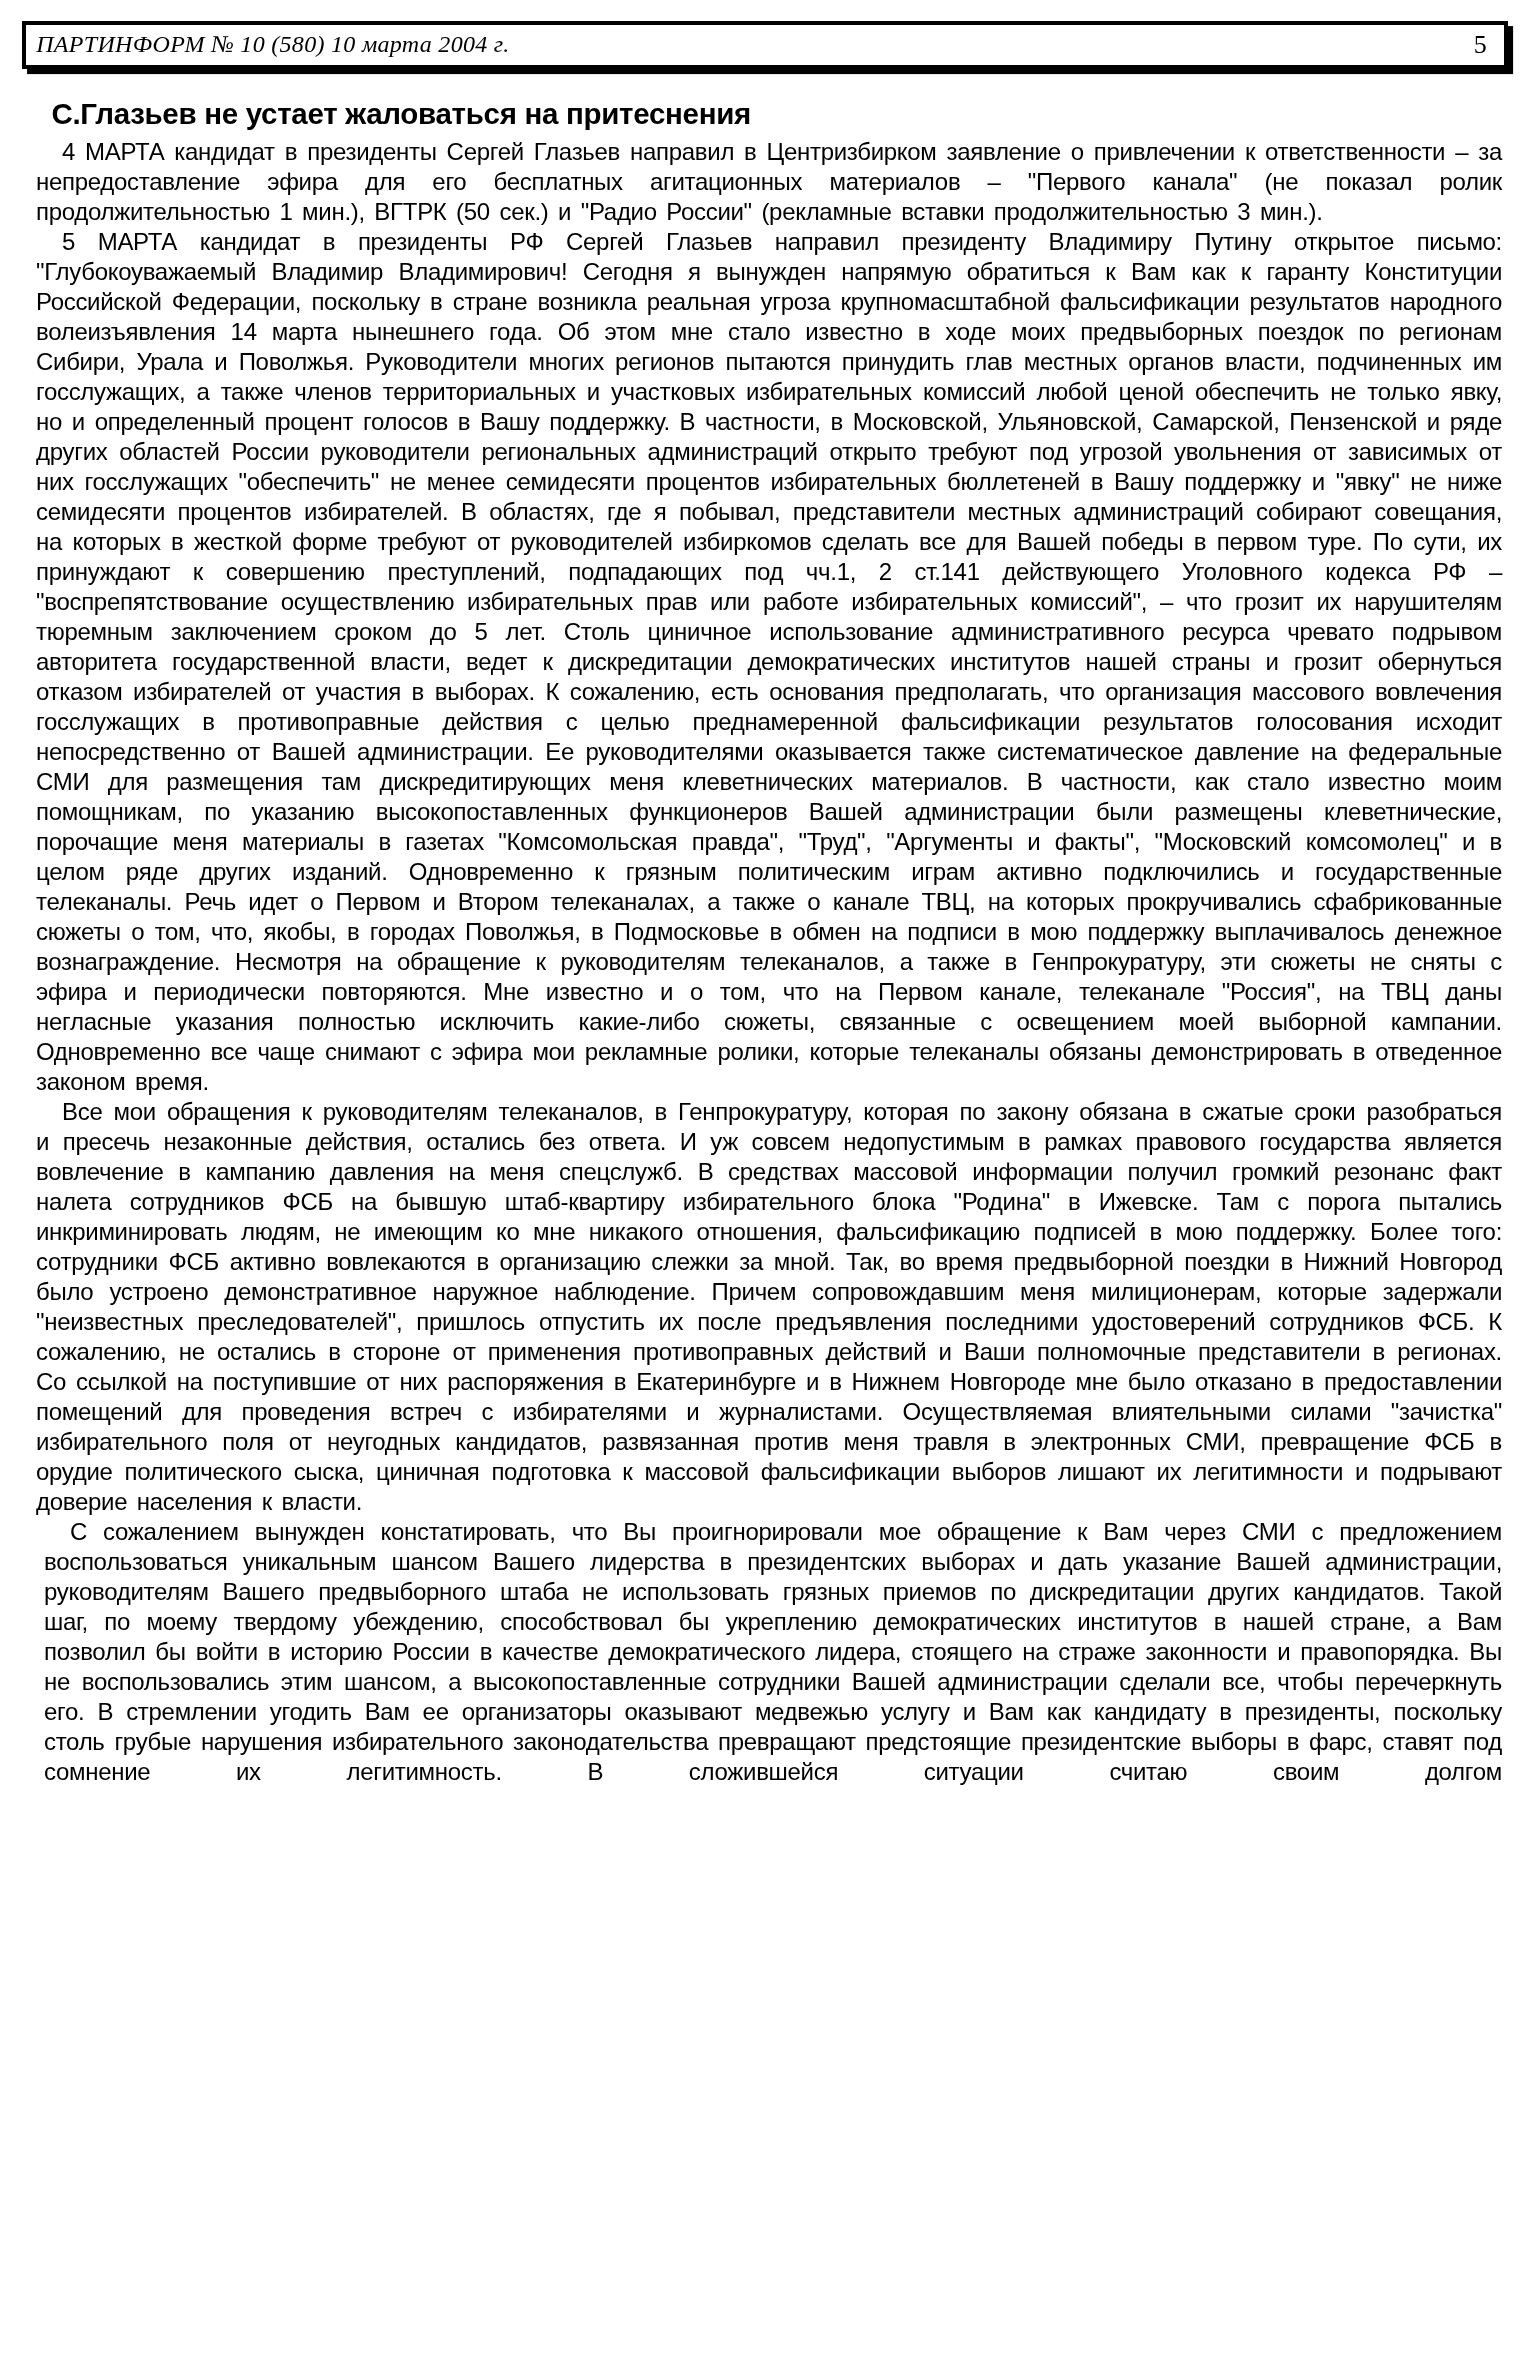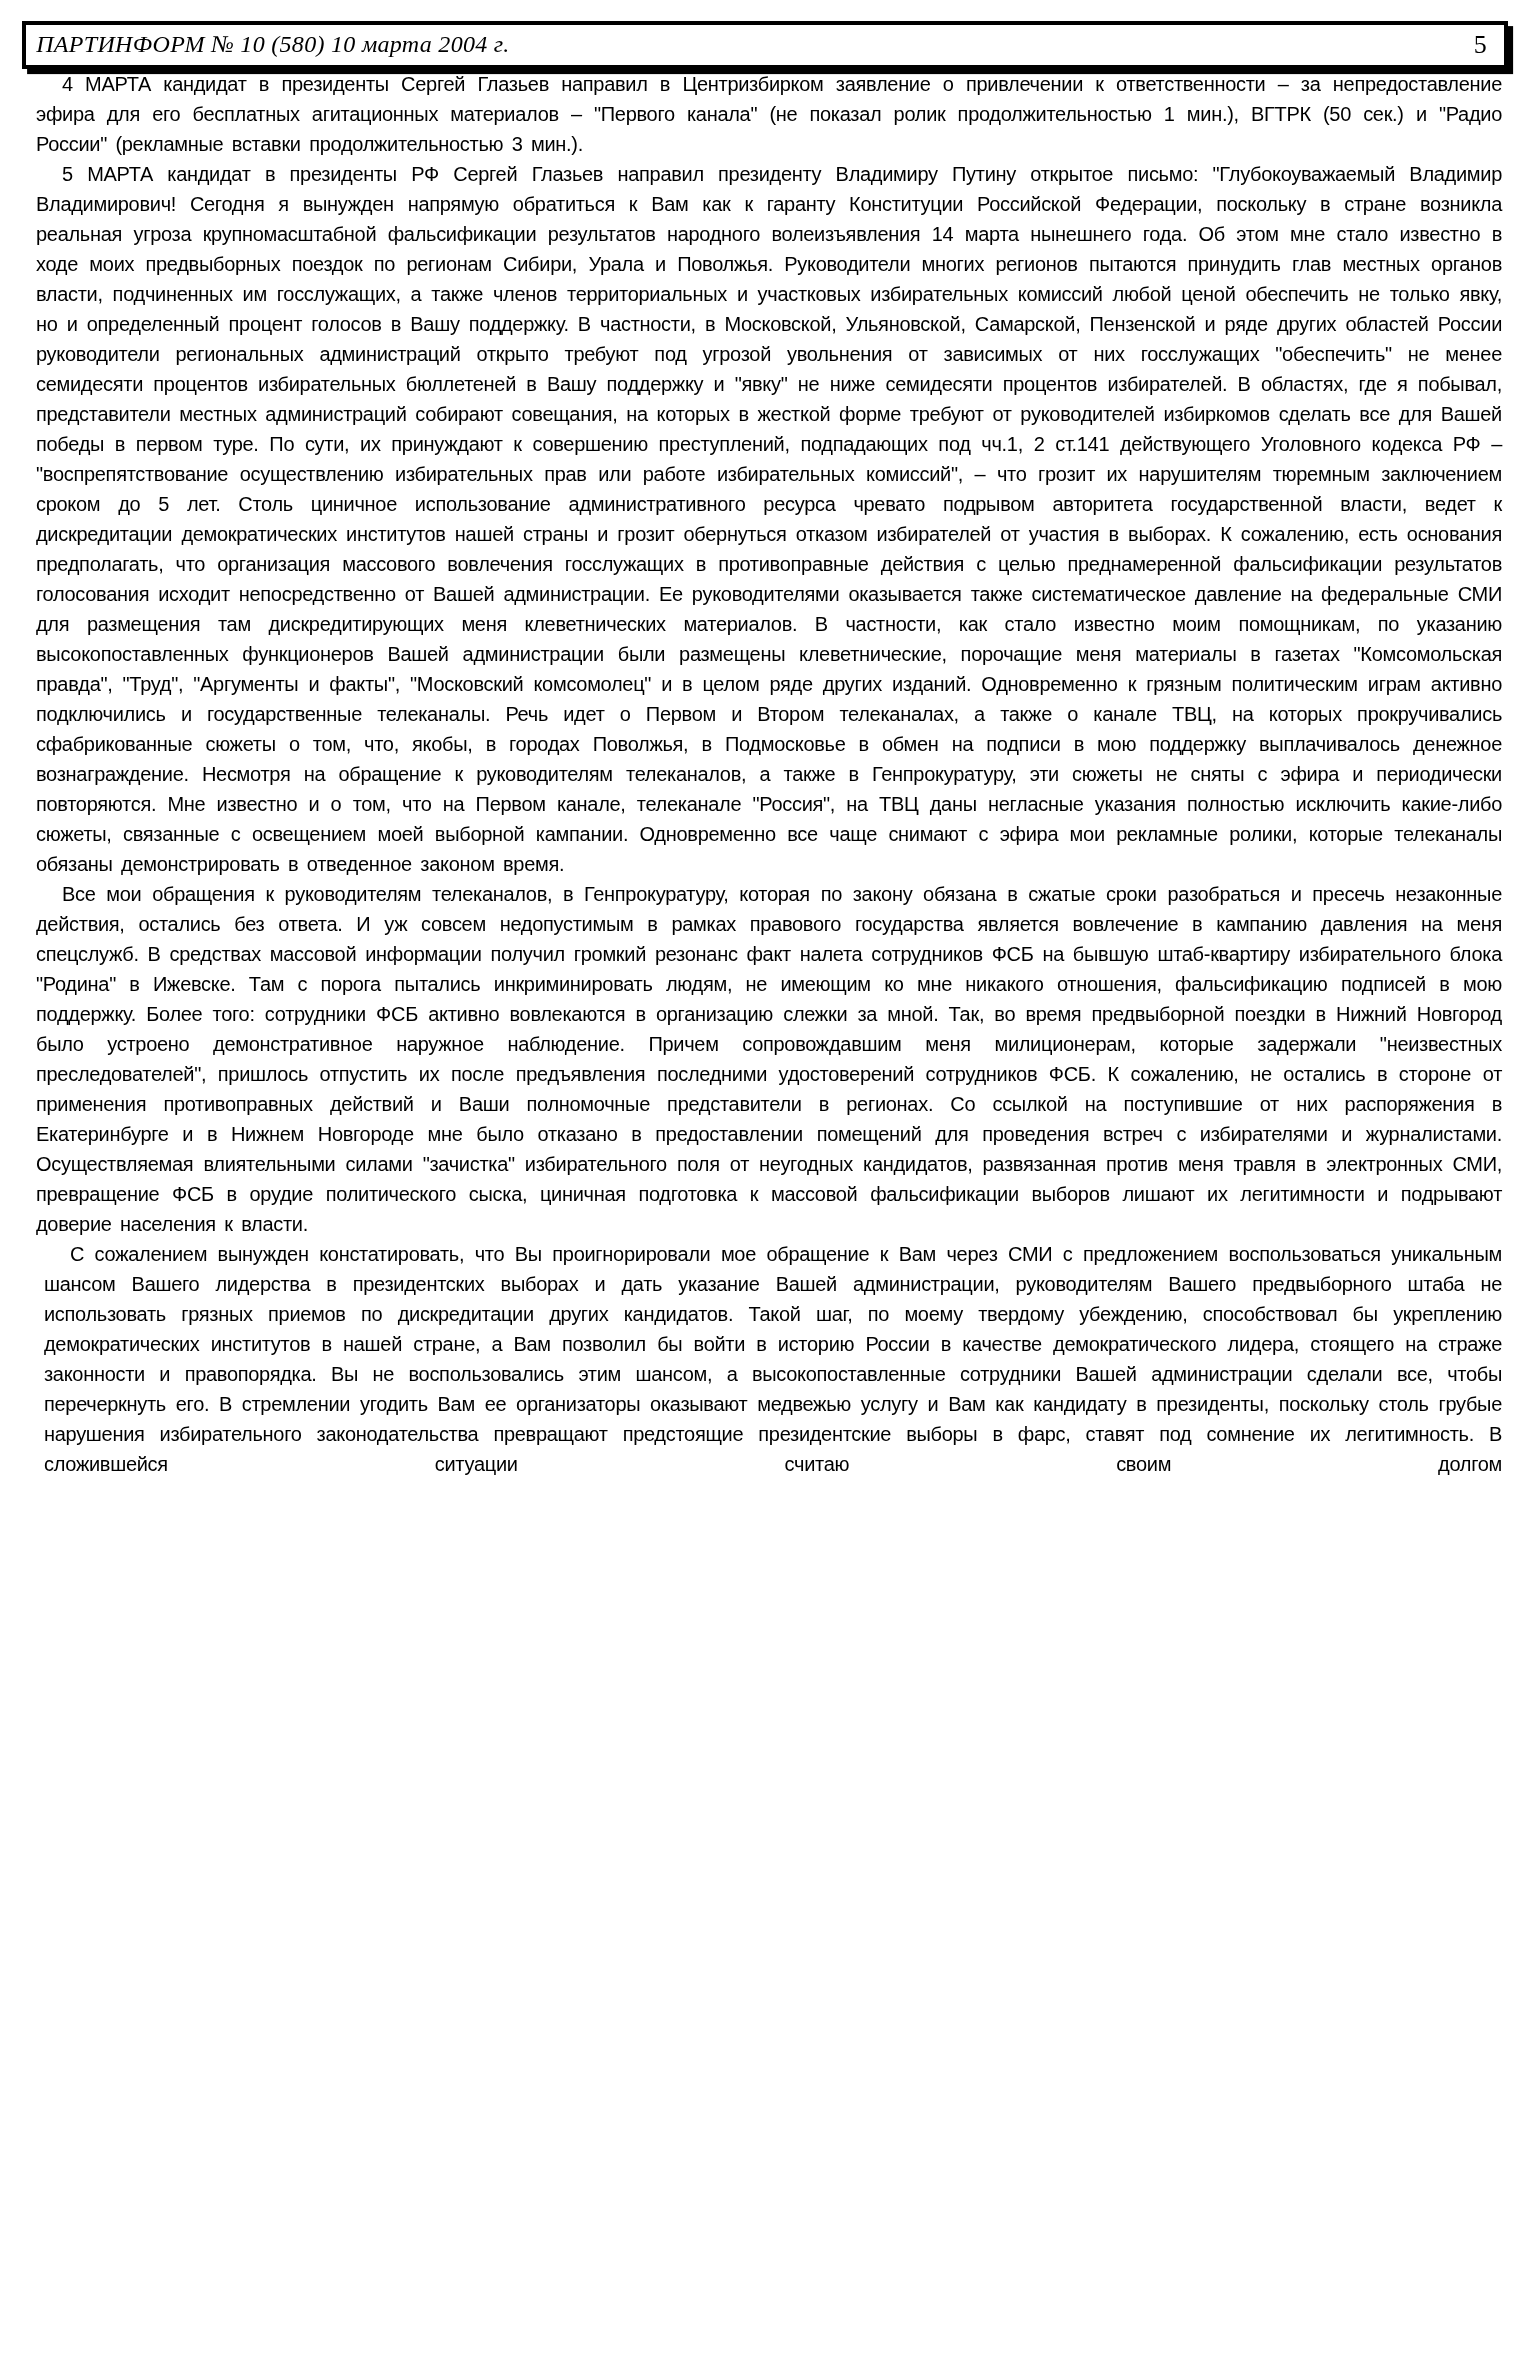--- a/index.html
+++ b/index.html
@@ -52,21 +52,21 @@
     text-align: justify;
   }
   h2.article-title {
     margin: 28px 0 6.4px 15.4px;
     font-weight: bold;
     font-size: 29.5px;
     letter-spacing: -0.3px;
   }
   p.body {
     margin: 0;
-    font-size: 20px;
+    font-size: 24px;
     line-height: 30px;
     letter-spacing: -0.3px;
     word-spacing: 3.2px;
     text-align: justify;
     text-indent: 26px;
   }
   p.body.justify-last {
     text-align-last: justify;
     margin-left: 8px;
   }
@@ -77,20 +77,21 @@
 <div class="page">
 
   <div class="header-box">
     <span class="journal-title">ПАРТИНФОРМ № 10 (580) 10 марта 2004 г.</span>
     <span class="page-number">5</span>
   </div>
 
   <div class="content">
 
 
+    <h2 class="article-title">С.Глазьев не устает жаловаться на притеснения</h2>
 
     <p class="body">4 МАРТА кандидат в президенты Сергей Глазьев направил в Центризбирком заявление о привлечении к ответственности – за непредоставление эфира для его бесплатных агитационных материалов – "Первого канала" (не показал ролик продолжительностью 1 мин.), ВГТРК (50 сек.) и "Радио России" (рекламные вставки продолжительностью 3 мин.).</p>
 
     <p class="body">5 МАРТА кандидат в президенты РФ Сергей Глазьев направил президенту Владимиру Путину открытое письмо: "Глубокоуважаемый Владимир Владимирович! Сегодня я вынужден напрямую обратиться к Вам как к гаранту Конституции Российской Федерации, поскольку в стране возникла реальная угроза крупномасштабной фальсификации результатов народного волеизъявления 14 марта нынешнего года. Об этом мне стало известно в ходе моих предвыборных поездок по регионам Сибири, Урала и Поволжья. Руководители многих регионов пытаются принудить глав местных органов власти, подчиненных им госслужащих, а также членов территориальных и участковых избирательных комиссий любой ценой обеспечить не только явку, но и определенный процент голосов в Вашу поддержку. В частности, в Московской, Ульяновской, Самарской, Пензенской и ряде других областей России руководители региональных администраций открыто требуют под угрозой увольнения от зависимых от них госслужащих "обеспечить" не менее семидесяти процентов избирательных бюллетеней в Вашу поддержку и "явку" не ниже семидесяти процентов избирателей. В областях, где я побывал, представители местных администраций собирают совещания, на которых в жесткой форме требуют от руководителей избиркомов сделать все для Вашей победы в первом туре. По сути, их принуждают к совершению преступлений, подпадающих под чч.1, 2 ст.141 действующего Уголовного кодекса РФ – "воспрепятствование осуществлению избирательных прав или работе избирательных комиссий", – что грозит их нарушителям тюремным заключением сроком до 5 лет. Столь циничное использование административного ресурса чревато подрывом авторитета государственной власти, ведет к дискредитации демократических институтов нашей страны и грозит обернуться отказом избирателей от участия в выборах. К сожалению, есть основания предполагать, что организация массового вовлечения госслужащих в противоправные действия с целью преднамеренной фальсификации результатов голосования исходит непосредственно от Вашей администрации. Ее руководителями оказывается также систематическое давление на федеральные СМИ для размещения там дискредитирующих меня клеветнических материалов. В частности, как стало известно моим помощникам, по указанию высокопоставленных функционеров Вашей администрации были размещены клеветнические, порочащие меня материалы в газетах "Комсомольская правда", "Труд", "Аргументы и факты", "Московский комсомолец" и в целом ряде других изданий. Одновременно к грязным политическим играм активно подключились и государственные телеканалы. Речь идет о Первом и Втором телеканалах, а также о канале ТВЦ, на которых прокручивались сфабрикованные сюжеты о том, что, якобы, в городах Поволжья, в Подмосковье в обмен на подписи в мою поддержку выплачивалось денежное вознаграждение. Несмотря на обращение к руководителям телеканалов, а также в Генпрокуратуру, эти сюжеты не сняты с эфира и периодически повторяются. Мне известно и о том, что на Первом канале, телеканале "Россия", на ТВЦ даны негласные указания полностью исключить какие-либо сюжеты, связанные с освещением моей выборной кампании. Одновременно все чаще снимают с эфира мои рекламные ролики, которые телеканалы обязаны демонстрировать в отведенное законом время.</p>
 
     <p class="body">Все мои обращения к руководителям телеканалов, в Генпрокуратуру, которая по закону обязана в сжатые сроки разобраться и пресечь незаконные действия, остались без ответа. И уж совсем недопустимым в рамках правового государства является вовлечение в кампанию давления на меня спецслужб. В средствах массовой информации получил громкий резонанс факт налета сотрудников ФСБ на бывшую штаб-квартиру избирательного блока "Родина" в Ижевске. Там с порога пытались инкриминировать людям, не имеющим ко мне никакого отношения, фальсификацию подписей в мою поддержку. Более того: сотрудники ФСБ активно вовлекаются в организацию слежки за мной. Так, во время предвыборной поездки в Нижний Новгород было устроено демонстративное наружное наблюдение. Причем сопровождавшим меня милиционерам, которые задержали "неизвестных преследователей", пришлось отпустить их после предъявления последними удостоверений сотрудников ФСБ. К сожалению, не остались в стороне от применения противоправных действий и Ваши полномочные представители в регионах. Со ссылкой на поступившие от них распоряжения в Екатеринбурге и в Нижнем Новгороде мне было отказано в предоставлении помещений для проведения встреч с избирателями и журналистами. Осуществляемая влиятельными силами "зачистка" избирательного поля от неугодных кандидатов, развязанная против меня травля в электронных СМИ, превращение ФСБ в орудие политического сыска, циничная подготовка к массовой фальсификации выборов лишают их легитимности и подрывают доверие населения к власти.</p>
 
     <p class="body justify-last">С сожалением вынужден констатировать, что Вы проигнорировали мое обращение к Вам через СМИ с предложением воспользоваться уникальным шансом Вашего лидерства в президентских выборах и дать указание Вашей администрации, руководителям Вашего предвыборного штаба не использовать грязных приемов по дискредитации других кандидатов. Такой шаг, по моему твердому убеждению, способствовал бы укреплению демократических институтов в нашей стране, а Вам позволил бы войти в историю России в качестве демократического лидера, стоящего на страже законности и правопорядка. Вы не воспользовались этим шансом, а высокопоставленные сотрудники Вашей администрации сделали все, чтобы перечеркнуть его. В стремлении угодить Вам ее организаторы оказывают медвежью услугу и Вам как кандидату в президенты, поскольку столь грубые нарушения избирательного законодательства превращают предстоящие президентские выборы в фарс, ставят под сомнение их легитимность. В сложившейся ситуации считаю своим долгом</p>
 
   </div>

